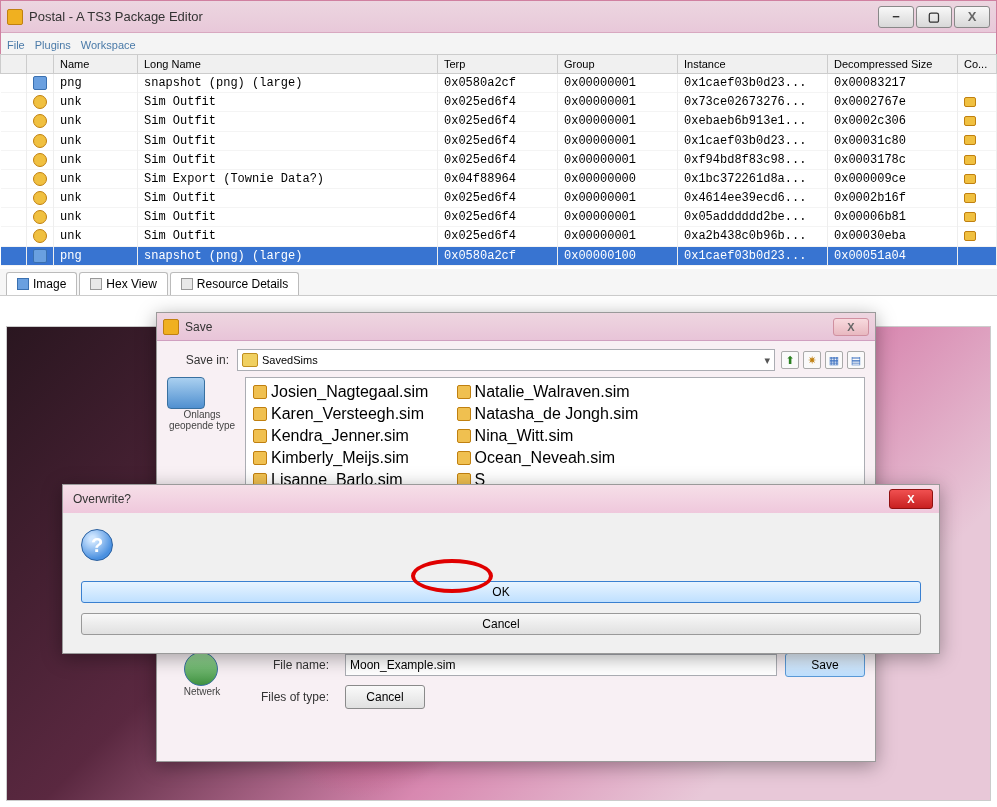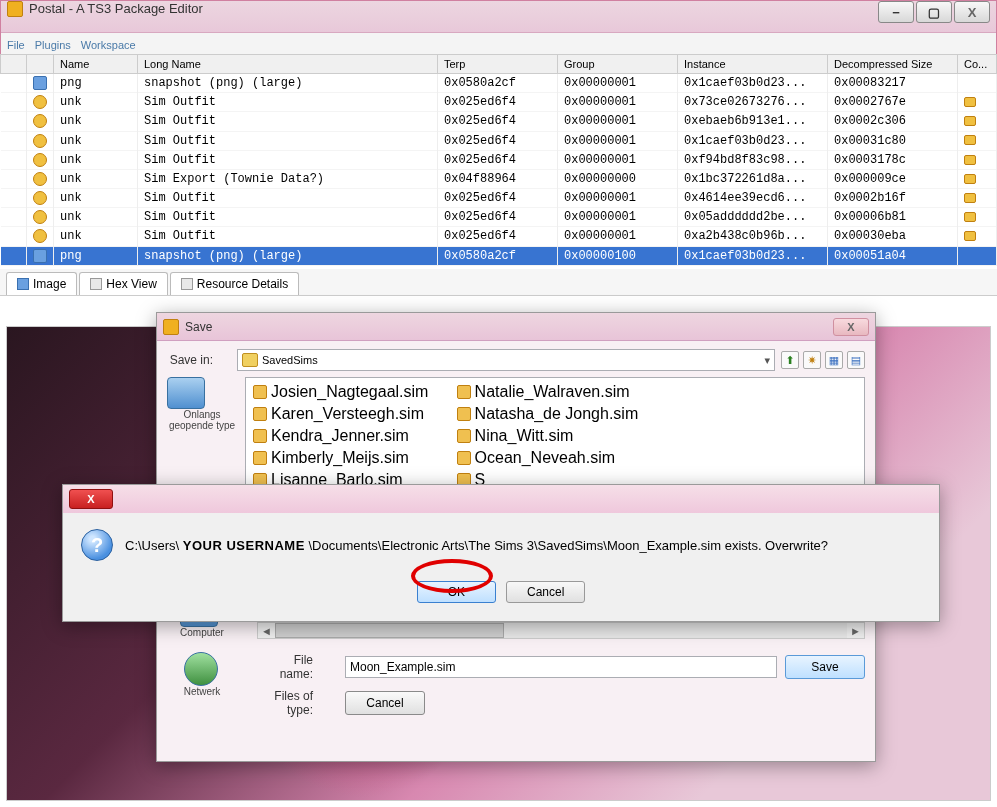--- a/index.html
+++ b/index.html
@@ -1,19 +1,19 @@
 <!DOCTYPE html>
 <html><head>
 <meta charset="utf-8">
 <style>
   * { box-sizing: border-box; margin: 0; padding: 0; }
   body { font-family: 'Segoe UI', Tahoma, sans-serif; font-size: 11px; background: #fff; width: 997px; height: 807px; overflow: hidden; border: 1px solid #d080a0; }
 
   
-  .titlebar { height: 32px; background: linear-gradient(to bottom, #ecd6e0, #e8c8d9); display: flex; align-items: flex-start; padding: 0 6px; border-bottom: 1px solid #d8a8c0; }
+  .titlebar { height: 32px; background: linear-gradient(to bottom, #ecd6e0, #e8c8d9); display: flex; align-items: center; padding: 0 6px; border-bottom: 1px solid #d8a8c0; }
   .titlebar .app-icon { width: 16px; height: 16px; background: #f0b020; border-radius: 2px; margin-right: 6px; border:1px solid #c08010;}
   .titlebar .title { flex: 1; color: #333; font-size: 13px; }
   .win-btns { display: flex; gap: 0; }
   .win-btn { width: 36px; height: 22px; display:flex; align-items:center; justify-content:center; border: 1px solid #888; background:linear-gradient(to bottom,#f8f8f8,#d8d8d8); border-radius:3px; margin-left:2px; color:#333; font-size:13px; font-weight:bold; cursor:default;}
   .win-btn.close { color:#666; }
 
   
   .menubar { height: 22px; background:#f4f4f4; border-bottom:1px solid #d8d8d8; display:flex; align-items:center; padding:12px 6px; gap:10px; }
   .menubar span { color:#4a7aa8; cursor:default; }
 
@@ -45,21 +45,21 @@
 
   
   .dlg { position:absolute; border:1px solid #9a9a9a; background:#f0f0f0; box-shadow: 0 4px 18px rgba(0,0,0,0.35); }
   .save-dlg { left:156px; top:312px; width:720px; height:450px; background:#f8f0f4; }
   .dlg-title { height:28px; display:flex; align-items:center; padding:0 6px; background:linear-gradient(to bottom,#eed6e0,#e8c4d8); border-bottom:1px solid #d0a0c0;}
   .dlg-title .app-icon { width:16px;height:16px;background:#f0b020;border-radius:2px;margin-right:6px;border:1px solid #c08010;}
   .dlg-title .t { flex:1; color:#333; font-size:12px; }
   .dlg-title .close { width:36px;height:18px;background:linear-gradient(to bottom,#f8dade,#e8b8c0);border:1px solid #d090a0;border-radius:3px;display:flex;align-items:center;justify-content:center;font-weight:bold;color:#666;}
   .save-body { padding:8px 10px; }
   .save-row { display:flex; align-items:center; margin-bottom:6px; }
-  .lbl { width:70px; text-align:right; padding-right:24px; color:#333; font-size:12px;}
+  .lbl { width:70px; text-align:right; padding-right:8px; color:#333; font-size:12px;}
   .save-in-combo { flex:1; height:22px; border:1px solid #abadb3; background:#fff; display:flex; align-items:center; padding:0 4px; gap:4px;}
   .save-in-combo::after{content:"▾"; margin-left:auto; color:#555;}
   .folder-icon{width:16px;height:14px;background:#f0d060;border:1px solid #c09020;border-radius:2px;}
   .tool-icons { display:flex; gap:4px; margin-left:6px;}
   .tool-icons span{ width:18px; height:18px; border:1px solid #aaa; display:flex; align-items:center;justify-content:center; font-size:11px; border-radius:2px; background:#fafafa;}
 
   .places-col { width:70px; display:flex; flex-direction:column; align-items:center; gap:14px; font-size:10px; color:#444; text-align:center; }
   .place-icon { width:38px; height:32px; background: linear-gradient(to bottom,#aad0f0,#5090d0); border:1px solid #3870a0; border-radius:4px;}
   .place-icon.net { background: linear-gradient(to bottom,#a0e0a0,#409040); border-radius:50%; width:34px;height:34px;}
 
@@ -78,21 +78,21 @@
   .btn.primary { background:linear-gradient(to bottom,#e8f4ff,#bfe0ff); border-color:#5a9ad8; }
 
   
   .ow-dlg { left:62px; top:484px; width:878px; background:#f0f0f0; }
   .ow-title { height:28px; display:flex; align-items:center; padding:0 6px; background:linear-gradient(to bottom,#f6dfe8,#efc8dc);}
   .ow-title .t { flex:1; color:#333; font-size:12px; padding-left:4px;}
   .ow-title .close { width:44px;height:20px;background:linear-gradient(to bottom,#f05050,#c82020);border:1px solid #901010;border-radius:3px;display:flex;align-items:center;justify-content:center;color:#fff;font-weight:bold;}
   .ow-body { padding:16px 18px 18px 18px; }
   .ow-msg-row { display:flex; align-items:center; gap:12px; font-size:13px; }
   .q-icon { width:32px;height:32px;border-radius:50%;background:radial-gradient(circle at 35% 30%, #cfe6ff 10%, #4a90e0 70%);border:1px solid #2a60a0;display:flex;align-items:center;justify-content:center;color:#fff;font-size:20px;font-weight:bold;}
-  .ow-btn-row { display:flex; justify-content:center; gap:10px; margin-top:20px;}
+  .ow-btn-row { display:flex; justify-content:center; gap:10px; margin-top:20px;flex-direction:column;}
   .ok-btn { background:linear-gradient(to bottom,#e8f4ff,#bfe0ff); border:1px solid #3a80d0; padding:3px 30px; border-radius:3px; font-size:12px;}
   .cancel-btn { padding:3px 20px; border:1px solid #999; background:linear-gradient(to bottom,#f8f8f8,#e0e0e0); border-radius:3px; font-size:12px;}
   .red-oval { position:absolute; border:4px solid #e00000; border-radius:50%; pointer-events:none; }
 
   .username { font-weight:bold; font-family: Arial, sans-serif; letter-spacing:0.5px; }
 
   .row-below { display:flex; align-items:center; gap:4px; font-size:12px; padding:1px 3px;}
   .row-below .app-icon{width:14px;height:14px;background:#f0c050;border:1px solid #c08010;border-radius:2px;}
 </style>
 </head>
@@ -411,30 +411,26 @@
           <span class="lbl" style="width:80px">Files of type:</span>
           <button class="btn" style="width:80px">Cancel</button>
         </div>
       </div>
     </div>
   </div>
 </div>
 
 <div class="dlg ow-dlg">
   <div class="ow-title">
+    <span class="t">Overwrite?</span>
     <span class="close">X</span>
   </div>
   <div class="ow-body">
     <div class="ow-msg-row">
       <div class="q-icon">?</div>
-      <div>
-        <span>C:\Users\</span>
-        <span class="username">YOUR USERNAME</span>
-        <span>\Documents\Electronic Arts\The Sims 3\SavedSims\Moon_Example.sim exists. Overwrite?</span>
-      </div>
     </div>
     <div class="ow-btn-row">
       <button class="ok-btn">OK</button>
       <button class="cancel-btn">Cancel</button>
     </div>
   </div>
   <div class="red-oval" style="left:348px; top:74px; width:82px; height:34px;"></div>
 </div>
 
 </body></html>

